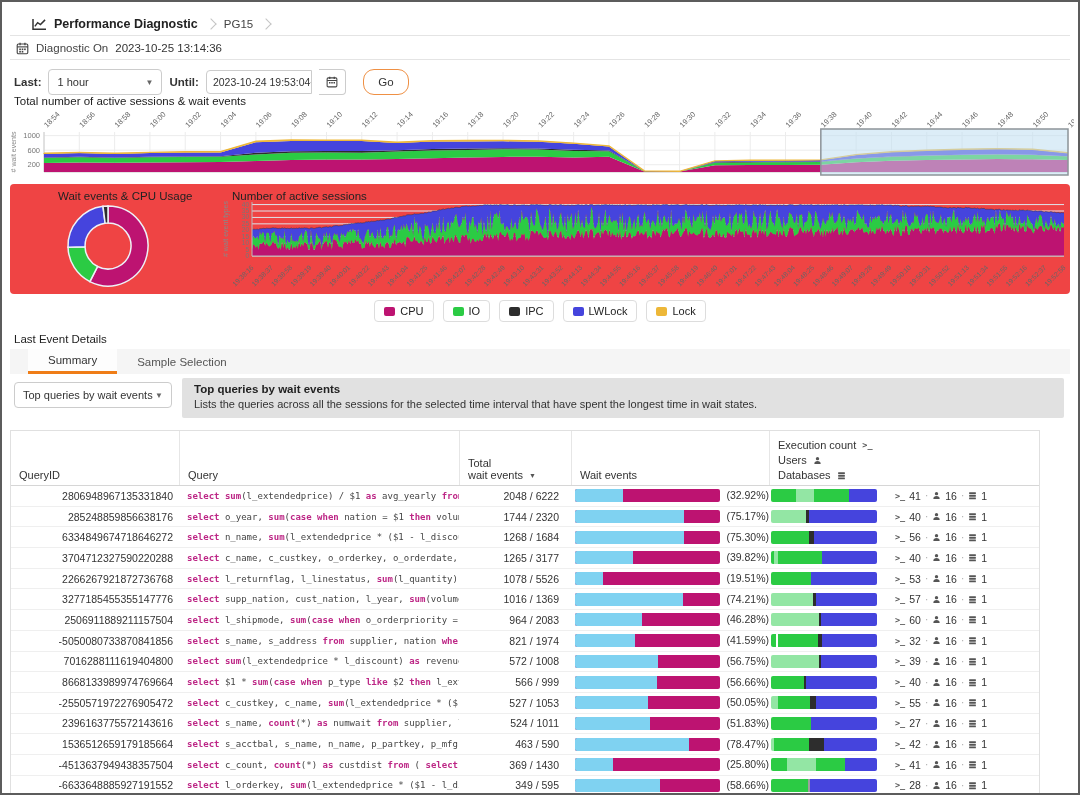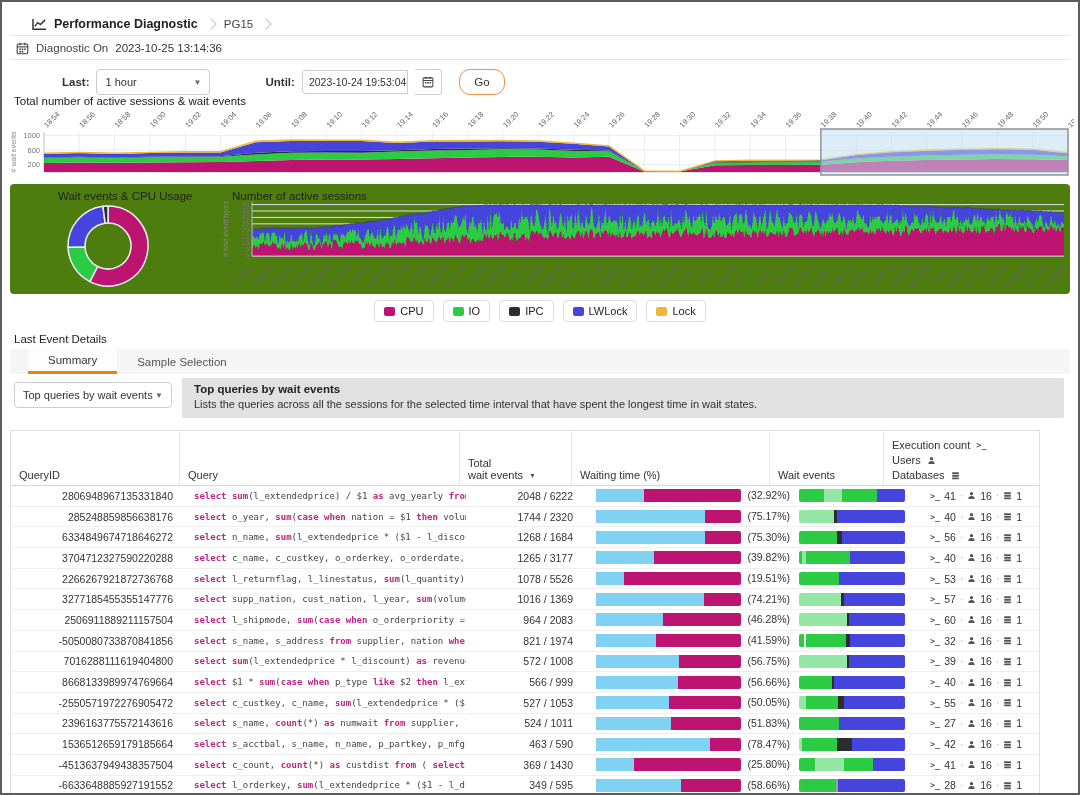--- a/index.html
+++ b/index.html
@@ -7,29 +7,29 @@
   .hairline{position:absolute;left:8px;right:8px;height:1px;background:#e4e4e4;}
   
   .titlebar{position:absolute;top:11px;left:30px;height:22px;display:flex;align-items:center;gap:7px;}
   .title{font-size:12.5px;font-weight:bold;color:#222;}
   .crumb{font-size:11.5px;color:#444;}
   .chev{width:7px;height:7px;border-top:1.5px solid #c4c4c4;border-right:1.5px solid #c4c4c4;transform:rotate(45deg);margin:0 2px;}
   .genbar{position:absolute;top:36px;left:14px;height:20px;display:flex;align-items:center;gap:7px;font-size:11.5px;color:#333;}
   .genlabel{color:#444;}
   
   .controls{position:absolute;top:66px;left:12px;height:28px;display:flex;align-items:center;gap:7px;font-size:11.5px;color:#222;}
-  .ctl-label{font-weight:bold;color:#333;margin-left:48px;}
+  .ctl-label{font-weight:bold;color:#333;}
   .select{display:flex;align-items:center;justify-content:space-between;width:96px;height:24px;border:1px solid #ccc;border-radius:4px;padding:0 8px;font-size:11px;color:#333;background:#fff;cursor:pointer;}
   .caret{font-size:8px;color:#666;}
   .until-input{width:92px;height:22px;border:1px solid #ccc;border-radius:4px 0 0 4px;padding:0 6px;font-size:10.5px;color:#333;white-space:nowrap;overflow:hidden;display:flex;align-items:center;}
   .cal-btn{width:26px;height:24px;border:1px solid #ccc;border-left:none;border-radius:0 4px 4px 0;display:flex;align-items:center;justify-content:center;background:#fff;cursor:pointer;}
   .go-btn{margin-left:10px;width:44px;height:24px;border:1.5px solid #ef9044;border-radius:11px;background:#fff;font-size:11.5px;color:#333;display:flex;align-items:center;justify-content:center;cursor:pointer;}
   .sec-label{position:absolute;font-size:11.5px;color:#222;}
   
-  .panel{position:absolute;left:8px;top:182px;width:1060px;height:110px;background:#4d7c0f;border-radius:4px;text-decoration:underline;}
+  .panel{position:absolute;left:8px;top:182px;width:1060px;height:110px;background:#ef4444;border-radius:4px;text-decoration:underline;}
   .panel-title{position:absolute;font-size:11.5px;font-weight:500;color:#222;}
   
   .legend{position:absolute;top:298px;left:0;right:0;display:flex;justify-content:center;gap:9px;}
   .chip{display:flex;align-items:center;gap:5px;border:1px solid #ddd;border-radius:4px;background:#fff;height:20px;padding:0 9px;font-size:11px;color:#222;cursor:pointer;}
   .swatch{width:11px;height:9px;border-radius:2px;}
   
   .tabstrip{position:absolute;top:347px;left:8px;width:1060px;height:25px;background:#f5f5f5;display:flex;align-items:stretch;padding-left:18px;box-sizing:border-box;}
   .tab{display:flex;align-items:center;padding:0 20px;font-size:11.5px;color:#555;cursor:pointer;}
   .tab.active{background:#fdfdfd;color:#333;border-bottom:3px solid #ef7d17;}
   
@@ -38,21 +38,21 @@
   .info-title{font-size:11.5px;font-weight:bold;color:#222;margin-bottom:3px;}
   .info-text{font-size:11px;color:#333;}
   
   .qtable{position:absolute;left:8px;top:428px;width:1028px;border:1px solid #e0e0e0;background:#fff;}
   .thead{display:grid;grid-template-columns:168px 280px 112px 198px 114px 1fr;height:54px;border-bottom:1px solid #d6d6d6;font-size:11px;color:#333;}
   .th{border-left:1px solid #e6e6e6;display:flex;flex-direction:column;justify-content:flex-end;padding:4px 8px;box-sizing:border-box;}
   .th:first-child{border-left:none;}
   .th.topalign{justify-content:flex-start;padding-top:8px;gap:3px;}
   .th-line{display:flex;align-items:center;gap:6px;}
   .sort{font-size:7px;color:#555;}
-  .tbody .row{display:grid;grid-template-columns:168px 280px 112px 198px 114px 1fr;height:19.7px;border-top:1px solid #efefef;align-items:center;font-size:10.5px;color:#333;gap:7px;}
+  .tbody .row{display:grid;grid-template-columns:168px 280px 112px 198px 114px 1fr;height:19.7px;border-top:1px solid #efefef;align-items:center;font-size:10.5px;color:#333;}
   .tbody .row:first-child{border-top:none;}
   .cell-id{text-align:right;padding-right:6px;font-size:10.5px;color:#333;}
   .cell-q{font-family:"DejaVu Sans Mono",monospace;font-size:9px;color:#444;white-space:nowrap;overflow:hidden;padding-left:8px;}
   .cell-q .kw{color:#bd2786;font-weight:bold;}
   .cell-tot{text-align:right;padding-right:12px;}
   .cell-wait{display:flex;align-items:flex-start;gap:6px;padding-left:4px;}
   .wbar{width:148px;height:13px;border-radius:2px;background:#bd1371;overflow:hidden;display:flex;}
   .wbar .blue{height:100%;background:#7fd2f1;}
   .pct{font-size:10.5px;color:#333;white-space:nowrap;}
   .ebar{width:106px;height:13px;border-radius:2px;overflow:hidden;display:flex;margin-left:2px;}
@@ -323,23 +323,20 @@
           <span>Query</span>
         </div>
       <div class="th">
         <span>Total</span>
         <span class="th-line">
             <span>wait events</span>
             <span class="sort">▼</span>
           </span>
       </div>
       <div class="th">
-          <span>Waiting time (%)</span>
-        </div>
-      <div class="th">
           <span>Wait events</span>
         </div>
       <div class="th topalign">
         <span class="th-line">
             <span>Execution count</span>
             <span class="term">&gt;_</span>
           </span>
         <span class="th-line">
             <span>Users</span>
             <svg width="9" height="9" viewBox="0 0 24 24">

